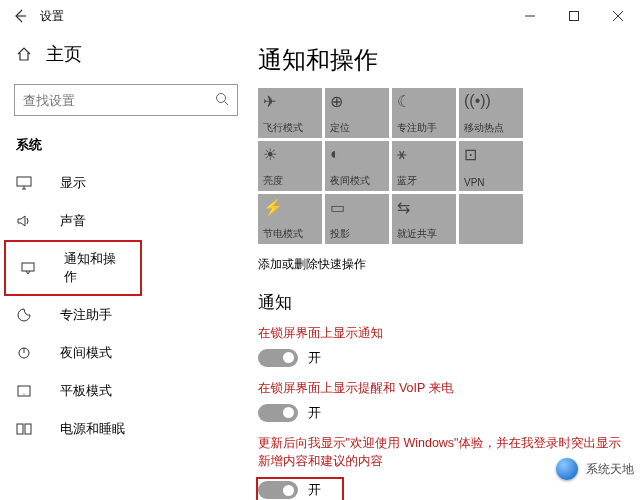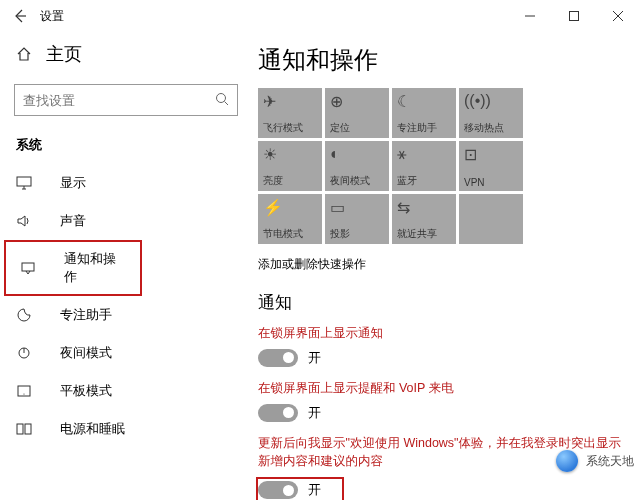--- a/index.html
+++ b/index.html
@@ -33,21 +33,21 @@
 .link { color: #000000; font-size: 12px; margin: 12px 0 18px 0; cursor: pointer; display: inline-block; font-family: Liberation Mono, monospace; }
 .sub-title { font-size: 17px; font-weight: 400; margin-bottom: 10px; }
 .setting { margin-bottom: 12px; }
 .setting .desc { font-size: 12.5px; color: #b91c1c; line-height: 1.5; }
 .toggle-row { display: flex; align-items: center; gap: 10px; margin-top: 6px; }
 .toggle { width: 40px; height: 18px; border-radius: 9px; background: #9c9c9c; position: relative; cursor: pointer; }
 .toggle .knob { width: 11px; height: 11px; border-radius: 50%; background: #fff; position: absolute; top: 3.5px; right: 4px; }
 .toggle-label { font-size: 13px; }
 .highlight-row { padding: 4px 6px 6px 0; position: relative; }
 .highlight-box { position: absolute; left: -2px; top: 0; width: 88px; height: 30px; border: 2px solid #c31b1b; pointer-events: none; }
-.watermark { position: absolute; right: 6px; bottom: 28px; display: flex; align-items: center; gap: 8px; opacity: 0.9; margin-top: 48px; }
+.watermark { position: absolute; right: 6px; bottom: 20px; display: flex; align-items: center; gap: 8px; opacity: 0.9; margin-top: 48px; }
 .watermark .globe { width: 22px; height: 22px; border-radius: 50%; background: radial-gradient(circle at 35% 30%, #7fc4ff, #1a6fd8 70%); box-shadow: 0 1px 3px rgba(0,0,0,0.4); }
 .watermark .txt { font-size: 12px; color: #333; }
 svg { display: block; }
 </style>
 </head>
 <body>
 
 <div class="titlebar">
   <div class="back">
     <svg width="16" height="16" viewBox="0 0 16 16">

